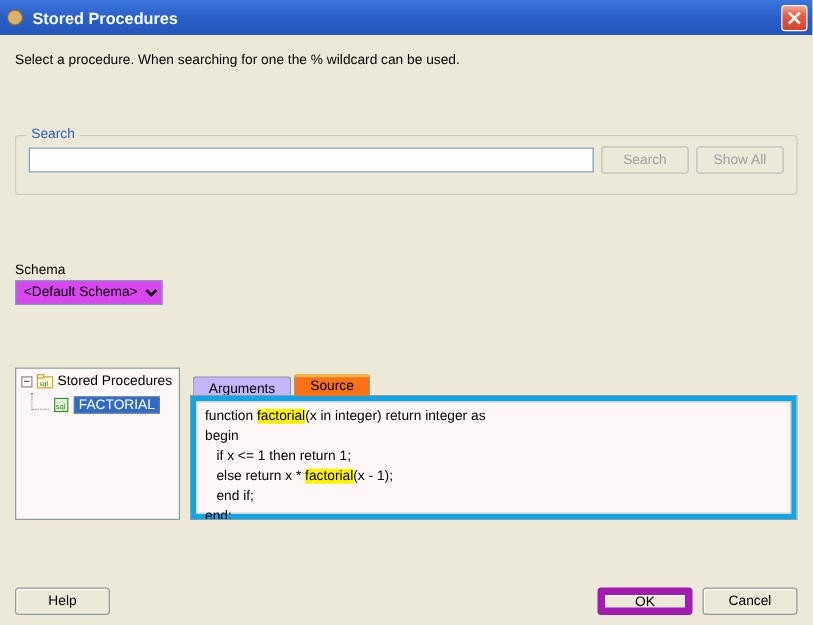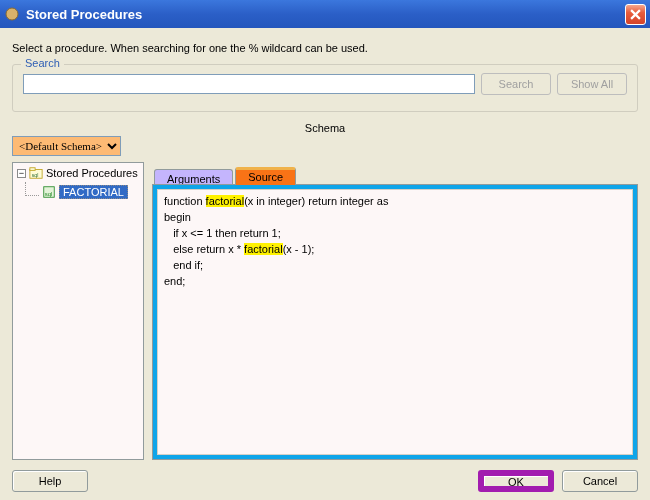--- a/index.html
+++ b/index.html
@@ -38,20 +38,21 @@
   align-items: center;
   justify-content: center;
   cursor: default;
 }
 .close-btn svg { width: 11px; height: 11px; }
 .window-body {
   padding: 8px 12px;
   height: calc(500px - 28px);
   display: flex;
   flex-direction: column;
+  gap: 44px;
 }
 .instruction {
   margin: 6px 0 10px 0;
   color: #000;
 }
 .search-fieldset {
   border: 1px solid #d0cdbf;
   border-radius: 3px;
   padding: 8px 10px 16px 10px;
   margin-bottom: 10px;
@@ -87,26 +88,26 @@
   background: #ece9d8;
   border: 1px solid #919b9c;
   border-radius: 3px;
   font-family: inherit;
   font-size: 11px;
   cursor: default;
   box-shadow: inset 1px 1px 0 #fff;
 }
 .btn:disabled { color: #a0a0a0; box-shadow: none; border-color: #bdbdbd; }
 .schema-block { margin-bottom: 6px; }
-.schema-label { display: block; margin-bottom: 2px; color: #000; text-align: center; }
+.schema-label { display: block; margin-bottom: 2px; color: #000; }
 .schema-select {
   height: 20px;
   border: 1px solid #7f9db9;
-  background: #fdba74;
-  font-family: Liberation Serif, serif;
+  background: #d946ef;
+  font-family: Liberation Sans, sans-serif;
   font-size: 11px;
   padding: 0 2px;
 }
 .main-row {
   flex: 1;
   display: flex;
   gap: 8px;
   min-height: 0;
 }
 .tree-pane {

